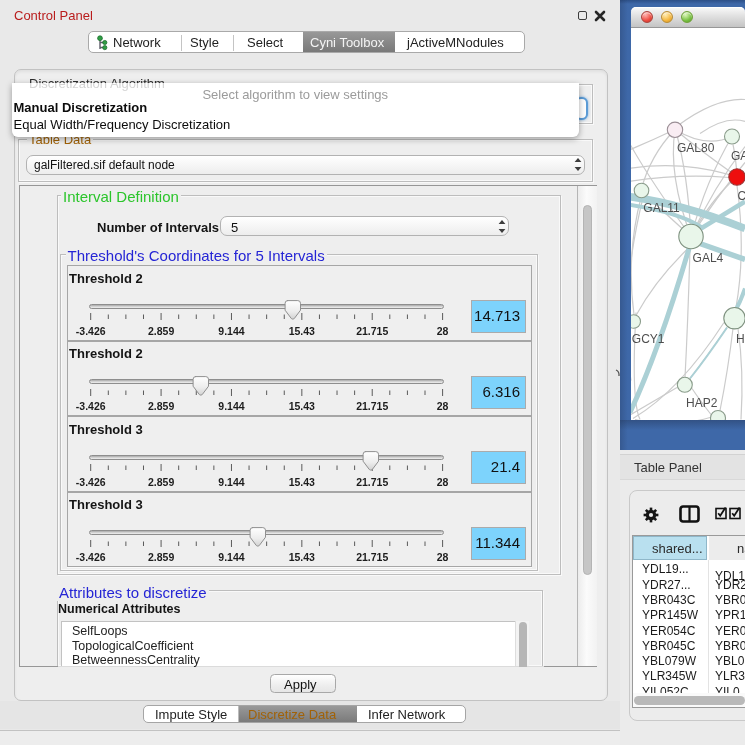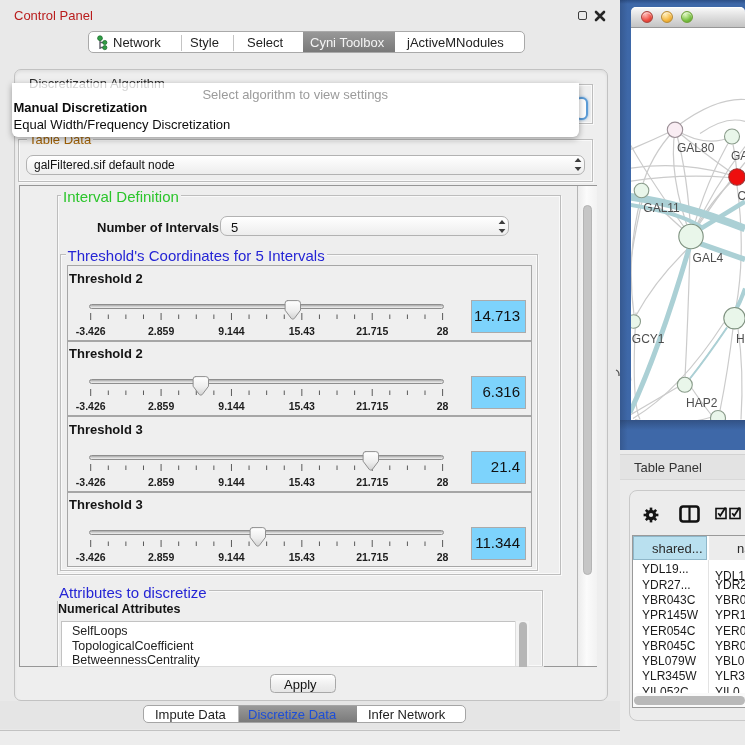--- a/index.html
+++ b/index.html
@@ -252,22 +252,22 @@
 <div style="left:270px;top:674px;width:66px;height:19px;border:1px solid #a8a8a8;border-radius:4.5px;
      background:linear-gradient(#ffffff,#eeeeee 60%,#e6e6e6);"></div>
 <div style="left:284px;top:676.5px;font-size:13px;color:#111;">Apply</div>
 
 <div style="left:0;top:700.8px;width:620px;height:28.7px;background:#e5e5e5;"></div>
 
 <div style="left:143px;top:705px;width:323px;height:17.5px;background:#fff;border:1px solid #a5a5a5;border-radius:5px;overflow:hidden;">
   <div style="position:absolute;left:94px;top:0;width:119px;height:17.5px;background:linear-gradient(#999,#777);"></div>
   <div style="position:absolute;left:94px;top:0;width:1px;height:17.5px;background:#bbb;"></div>
 </div>
-<div style="left:155px;top:706.5px;font-size:13px;color:#222;">Impute Data</div>
-<div style="left:248px;top:706.5px;font-size:13px;color:#1d4ed8;">Discretize Data</div>
+<div style="left:155px;top:706.5px;font-size:13px;color:#222;">Impute Style</div>
+<div style="left:248px;top:706.5px;font-size:13px;color:#a16207;">Discretize Data</div>
 <div style="left:368px;top:706.5px;font-size:13px;color:#222;">Infer Network</div>
 
 <div style="left:0;top:729.5px;width:620px;height:1px;background:#c2c2c2;"></div>
 <div style="left:0;top:730.5px;width:620px;height:14.5px;background:#ededed;"></div>
 
 <div style="left:620px;top:0;width:125px;height:449.5px;background:#3e68a8;"></div>
 <div style="left:620px;top:0;width:125px;height:4px;background:linear-gradient(#2c4f86,#3e68a8);"></div>
 <div style="left:620px;top:419.5px;width:125px;height:10px;background:linear-gradient(rgba(30,45,75,.38),rgba(62,104,168,0));"></div>
 <div style="left:620px;top:0px;width:11px;height:449.5px;background:linear-gradient(90deg,rgba(30,45,75,.25),rgba(62,104,168,0) 70%);"></div>
 

